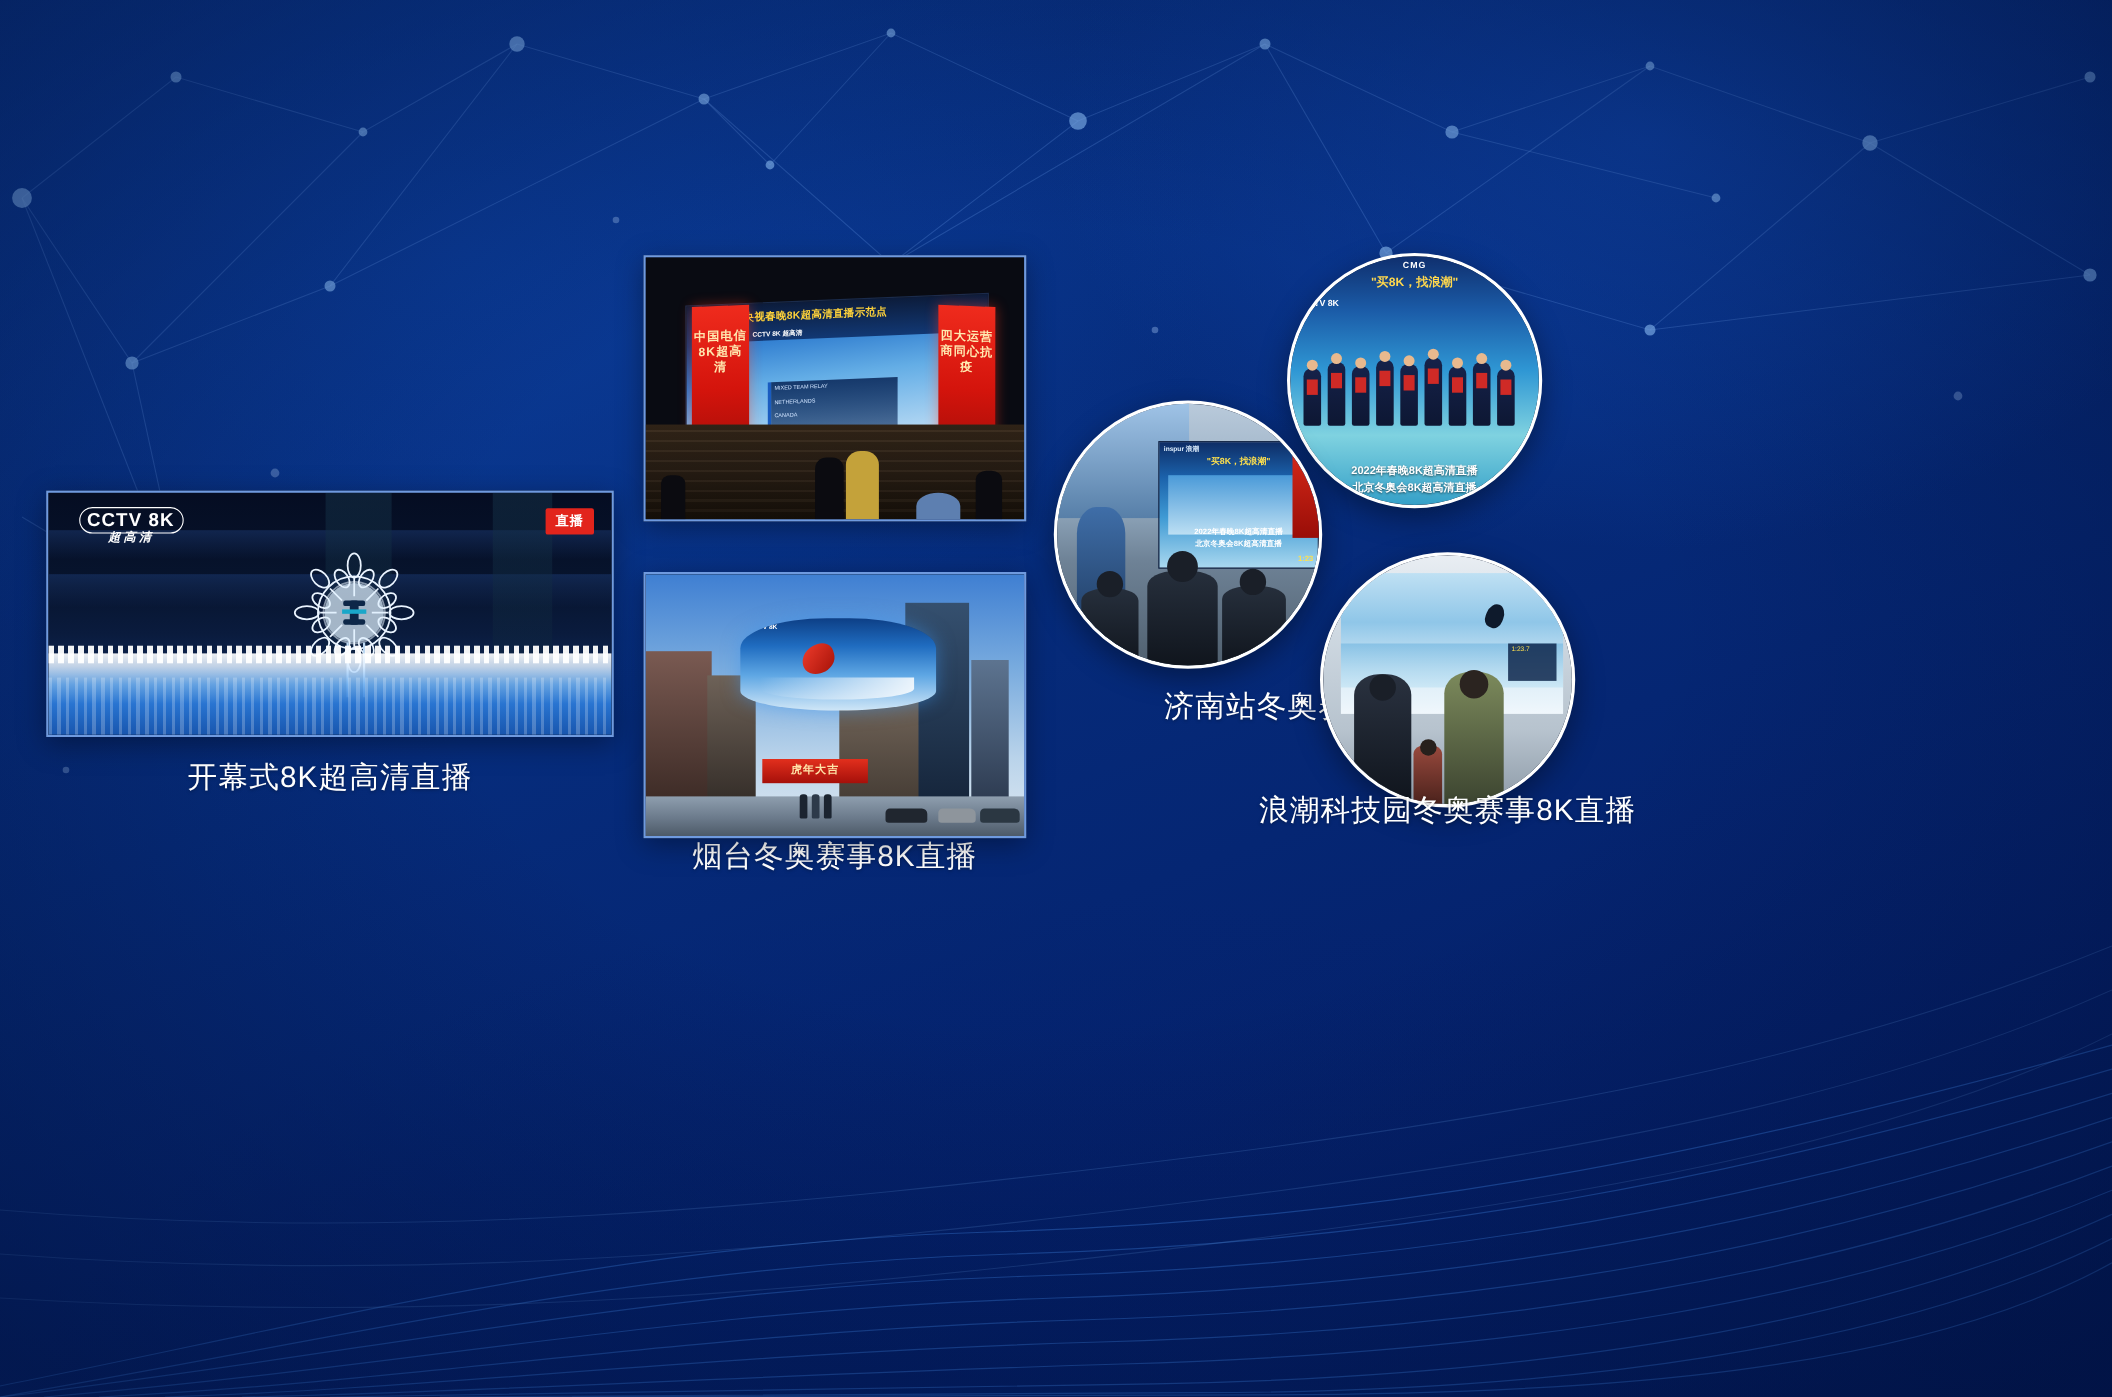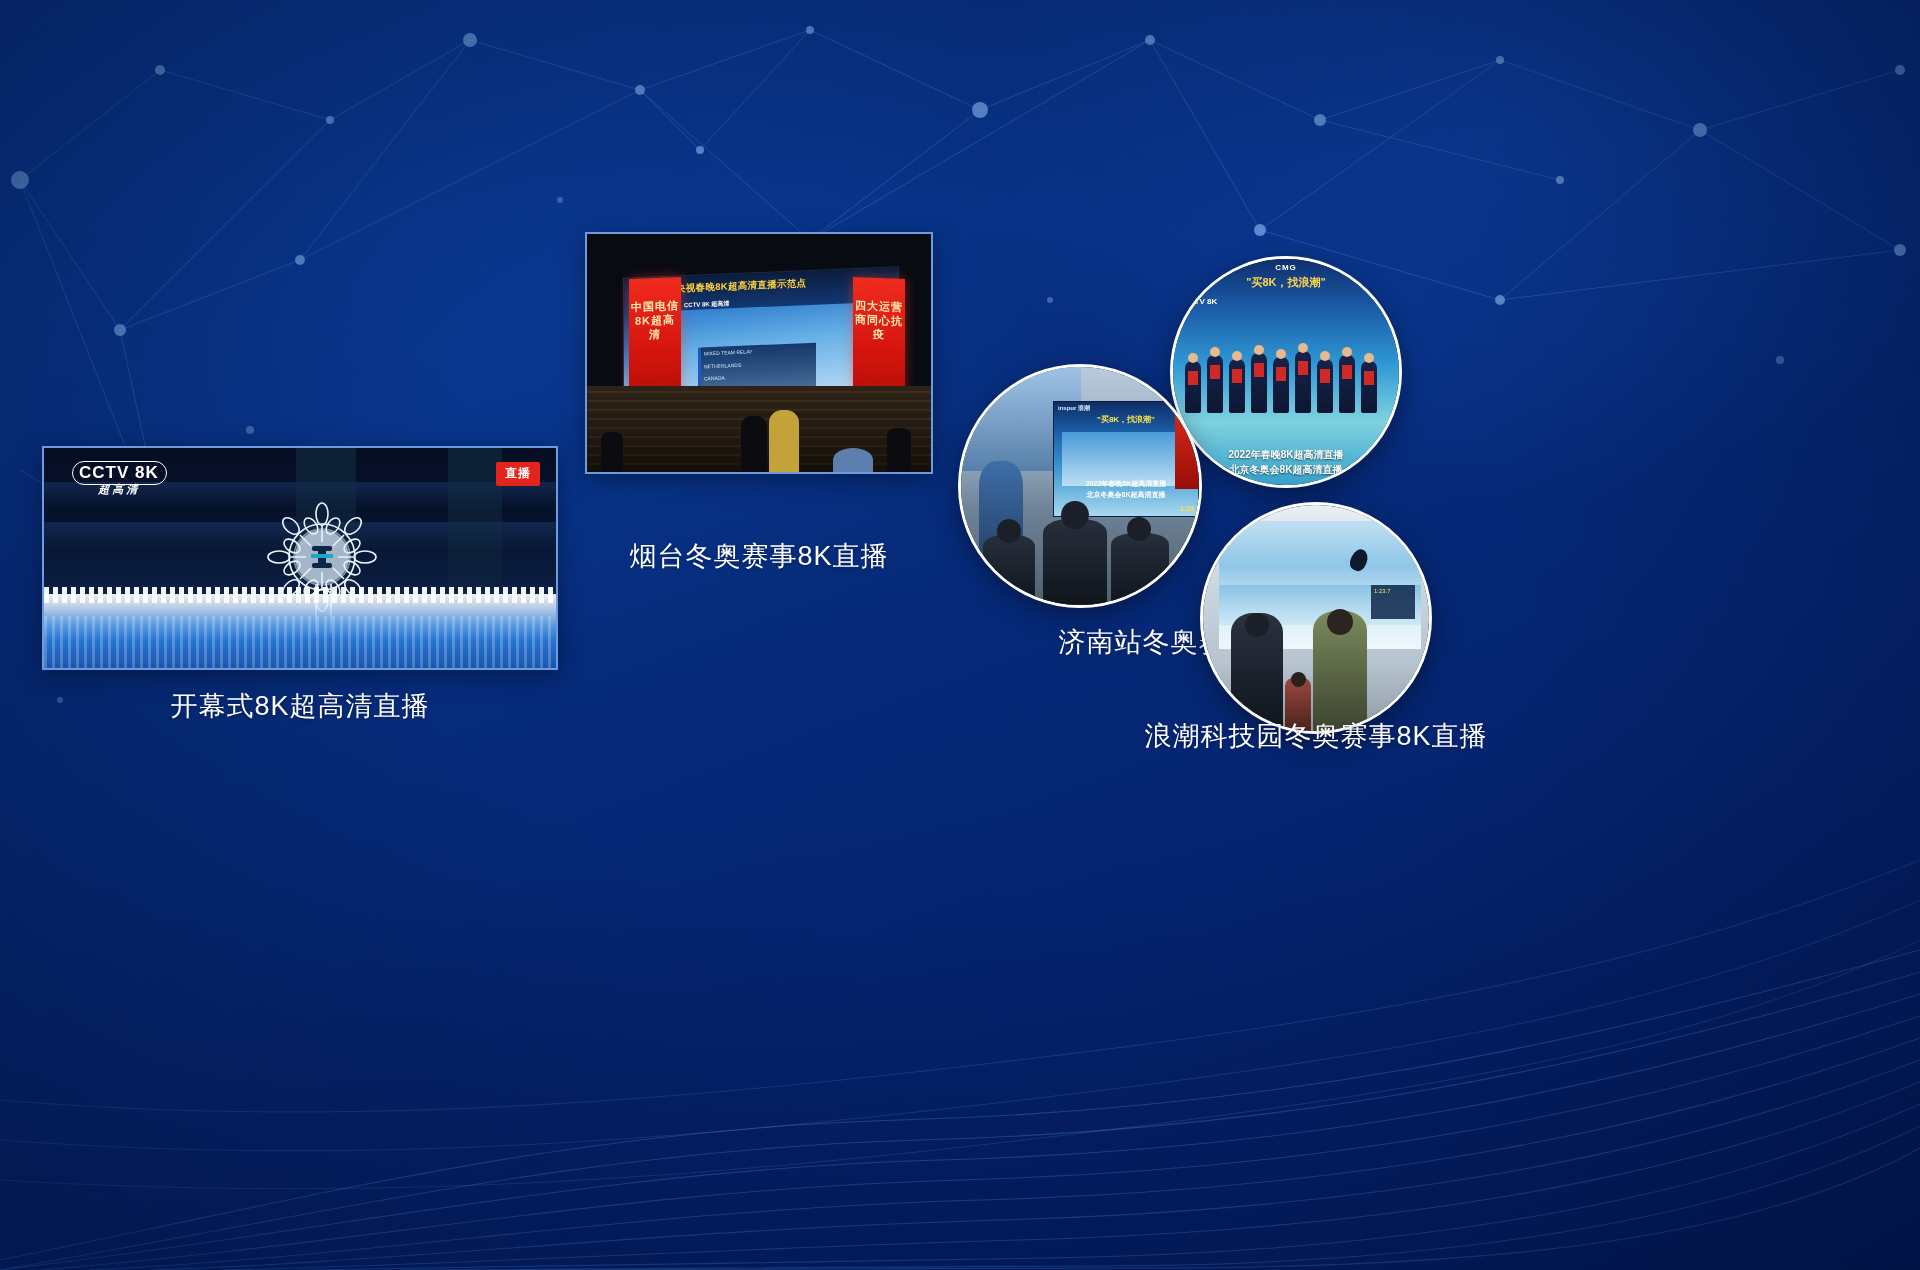--- a/index.html
+++ b/index.html
@@ -173,21 +173,21 @@
 
   
   .photo-circle {
     position:relative; border-radius:50%; overflow:hidden;
     border: 3px solid #ffffff;
     box-shadow: 0 8px 26px rgba(0,0,0,.38);
     background:#0b1730;
   }
 
   
-  #photo-airport { width: 232px; height: 232px; margin-top: 26px; }
+  #photo-airport { width: 232px; height: 232px; }
   .ap-screen { position:absolute; inset:0; background: linear-gradient(180deg,#0f2f6e 0%, #1b5ca8 22%, #2f97d4 46%, #7fd2e0 72%, #35a0c8 100%); }
   .ap-headtxt { position:absolute; left:0; right:0; top:16px; text-align:center; color:#ffd84d; font-weight:bold; font-size:11px; }
   .ap-head2 { position:absolute; left:0; right:0; top:4px; text-align:center; color:#ffffff; font-weight:bold; font-size:8px; letter-spacing:1px;}
   .ap-athletes { position:absolute; left:0; right:0; top:62px; height:92px; }
   .ap-ath { position:absolute; bottom:0; width:16px; background: linear-gradient(180deg,#16224a 0%, #0d1733 100%); border-radius:7px 7px 2px 2px; }
   .ap-ath i { position:absolute; left:3px; top:10px; width:10px; height:14px; background:#cf2a26; display:block; }
   .ap-ath b { position:absolute; left:3px; top:-8px; width:10px; height:10px; background:#e8b98e; border-radius:50%; display:block;}
   .ap-bottom-band {
     position:absolute; left:0; right:0; bottom:8px; text-align:center;
     color:#ffffff; font-size:10px; font-weight:bold; line-height:1.5;
@@ -379,21 +379,46 @@
 
       <div class="cd-people" style="left:154px; width:26px; height:56px;"></div>
       <div class="cd-people" style="left:182px; width:30px; height:62px; background:#c4a23a; border-radius:44% 44% 0 0 / 20% 20% 0 0;"></div>
       <div class="cd-people" style="left:14px; width:22px; height:40px;"></div>
       <div class="cd-people" style="left:300px; width:24px; height:44px;"></div>
       <div class="cd-people" style="left:246px; width:40px; height:24px; background:#5d7fb0; border-radius:50% 50% 0 0;"></div>
     </div>
   </div>
 
   <div class="figure" style="left:585px; top:520px;">
-    <div class="caption" style="width:348px; margin-top:20px;">烟台冬奥赛事8K直播</div>
+    <div class="photo-rect" id="photo-yantai">
+      <div class="yt-sky"></div>
+
+      <div class="yt-glass" style="left:236px; width:58px; height:178px;"></div>
+      <div class="yt-bldg" style="left:296px; width:34px; height:126px;"></div>
+      <div class="yt-bldg" style="left:0px; width:60px; height:134px; background:linear-gradient(180deg,#7a5a52,#3e2c27);"></div>
+      <div class="yt-bldg" style="left:56px; width:44px; height:112px; background:linear-gradient(180deg,#6e6258,#362f2a);"></div>
+      <div class="yt-bldg" style="left:176px; width:72px; height:150px; background:linear-gradient(180deg,#8c7d6f,#473e36); border-radius:0 0 0 0;"></div>
+
+      <div class="yt-led">
+        <div class="yt-trail"></div>
+        <div class="yt-skater"></div>
+        <div style="position:absolute;left:8px;top:6px;color:#fff;font-size:6px;font-weight:bold;">CCTV 8K</div>
+      </div>
+
+      <div class="yt-redsign">虎年大吉</div>
+
+      <div class="yt-ground"></div>
+      <div class="yt-car" style="left:218px; width:38px; background:#20262f;"></div>
+      <div class="yt-car" style="left:266px; width:34px; background:#8e959c;"></div>
+      <div class="yt-car" style="left:304px; width:36px; background:#2b3742;"></div>
+      <div class="yt-person" style="left:140px;"></div>
+      <div class="yt-person" style="left:151px; background:#2d3a4a;"></div>
+      <div class="yt-person" style="left:162px;"></div>
+    </div>
+    <div class="caption" style="width:348px; ">烟台冬奥赛事8K直播</div>
   </div>
 
   <div class="figure" style="left:1170px; top:230px;">
     <div class="photo-circle" id="photo-airport">
       <div class="ap-screen"></div>
       <div class="ap-head2">CMG</div>
       <div class="ap-headtxt">"买8K，找浪潮"</div>
       <div style="position:absolute;left:10px;top:38px;color:#fff;font-size:8px;font-weight:bold;">CCTV 8K</div>
 
       <div class="ap-athletes">

